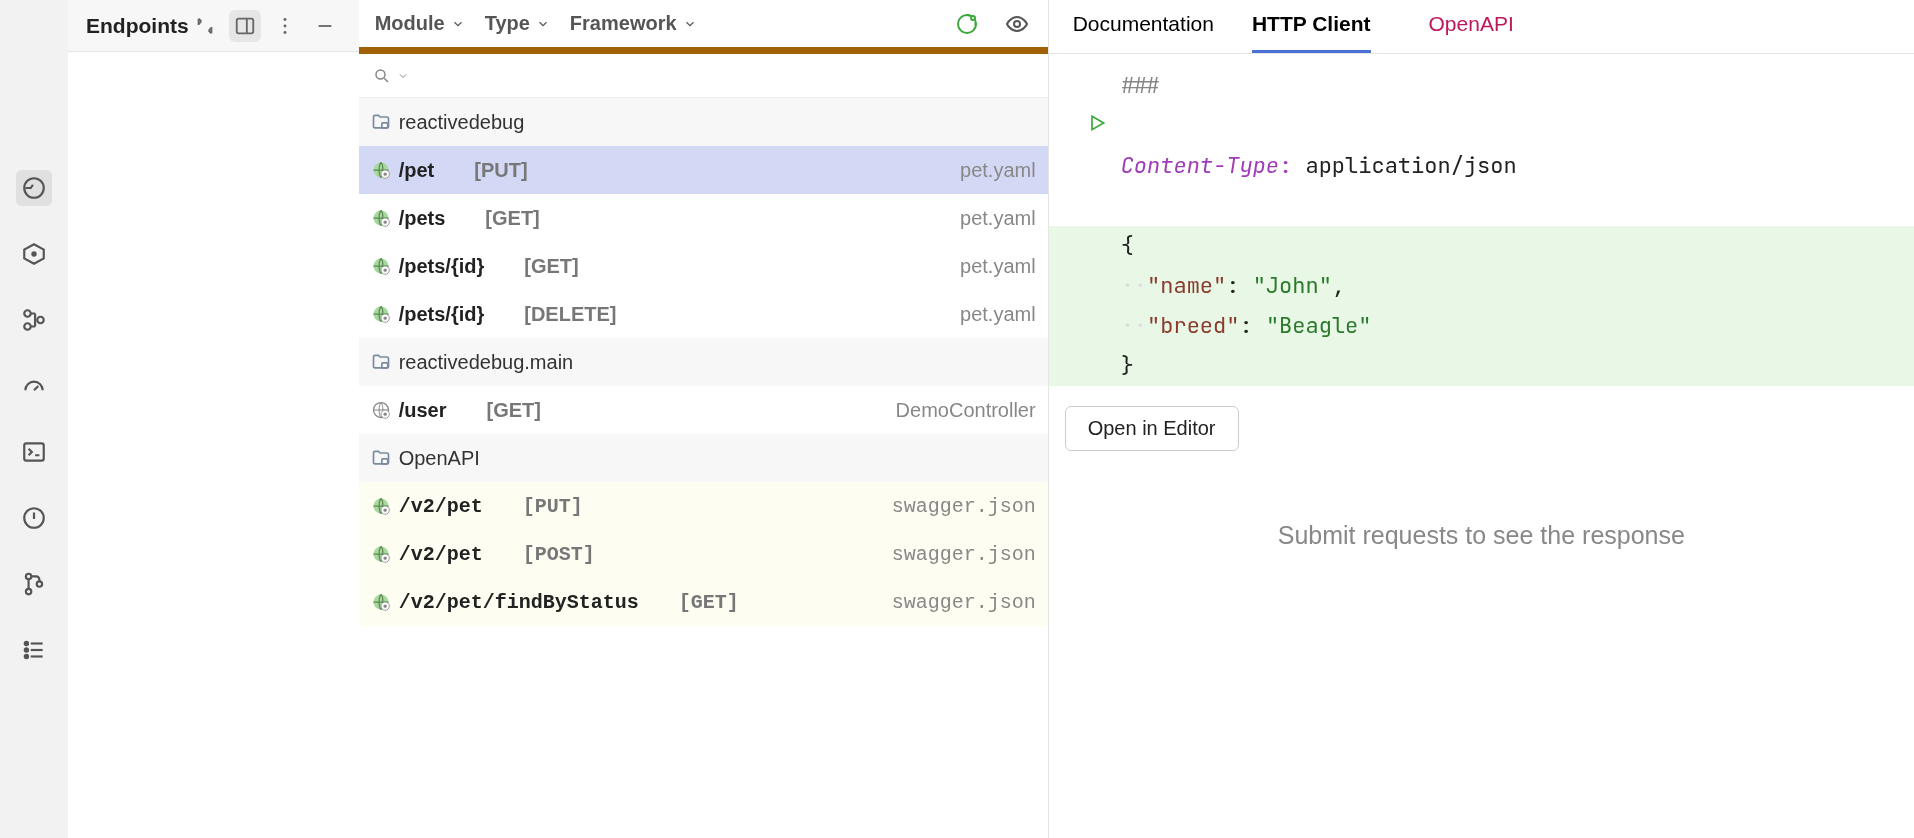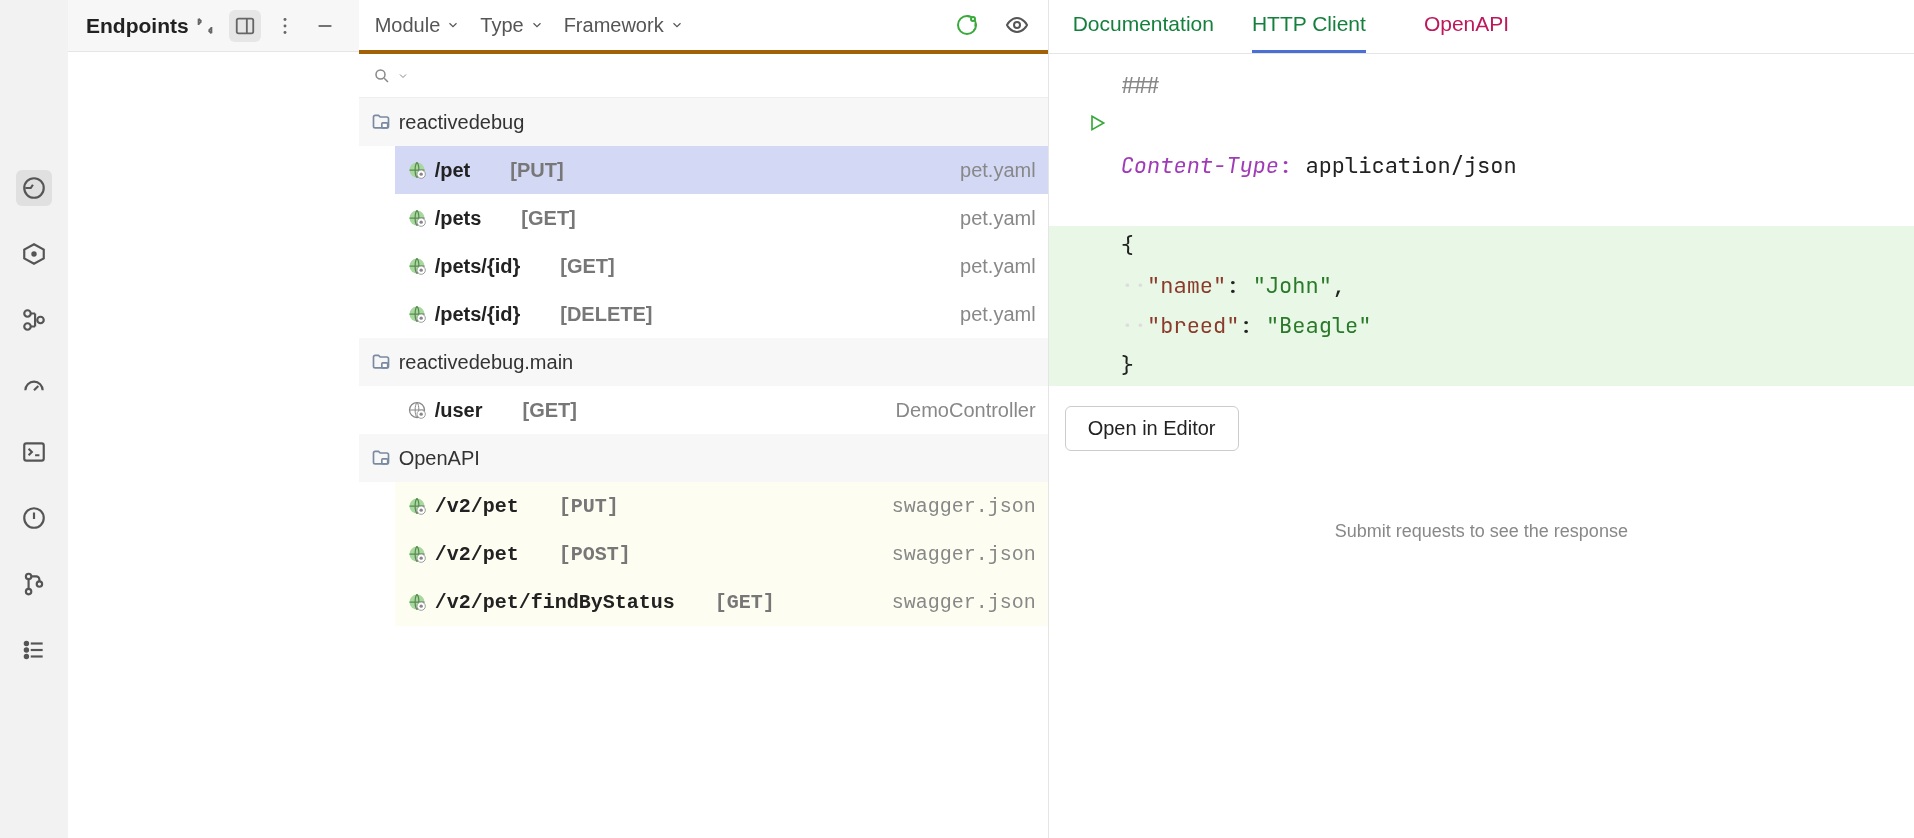--- a/index.html
+++ b/index.html
@@ -84,21 +84,22 @@
   display: flex;
   flex-direction: column;
   background: #fff;
 }
 .filters {
   height: 54px;
   display: flex;
   align-items: center;
   gap: 20px;
   padding: 0 16px;
-  border-bottom: 4px solid #a16207;
+  border-bottom: 7px solid #a16207;
+  font-weight: bold;
 }
 .filter {
   display: flex;
   align-items: center;
   gap: 6px;
   color: #555;
   font-size: 20px;
   cursor: pointer;
 }
 .filters .spacer { flex: 1; }
@@ -132,21 +133,20 @@
 }
 .ep-row {
   height: 48px;
   display: flex;
   align-items: center;
   padding: 0 12px 0 12px;
   font-size: 20px;
   background: #fff;
   cursor: pointer;
   gap: 8px;
-  margin-left: 36px;
 }
 .ep-row.selected { background: #d3d8f5; }
 .ep-row.alt { background: #fdfdf1; font-family: Liberation Mono, monospace; }
 .ep-row .path {
   color: #222;
   font-weight: 700;
 }
 .ep-row .method {
   color: #777;
   font-weight: 700;
@@ -167,26 +167,26 @@
 .tabs {
   height: 54px;
   display: flex;
   align-items: flex-end;
   padding: 0 24px;
   gap: 38px;
   border-bottom: 1px solid #e5e5e5;
 }
 .tab {
   font-size: 21px;
-  color: #15803d;
+  color: #000000;
   padding-bottom: 14px;
   cursor: pointer;
   border-bottom: 3px solid transparent;
 }
-.tab.active { border-bottom-color: #4a6fd6; }
+.tab.active { border-bottom-color: #4a6fd6; font-weight: bold; }
 .tab.muted { color: #be185d; margin-left: 20px; }
 
 .editor {
   padding: 12px 0 0 0;
   font-family: "JetBrains Mono", "Fira Code", Consolas, Menlo, monospace;
   font-size: 22px;
   line-height: 40px;
 }
 .ed-line {
   display: flex;
@@ -227,21 +227,21 @@
   background: #fff;
   border-radius: 6px;
   padding: 10px 22px;
   font-size: 20px;
   cursor: pointer;
   color: #222;
 }
 .hint {
   text-align: center;
   color: #888;
-  font-size: 18px;
+  font-size: 25px;
   margin-top: 70px;
 }
 </style>
 </head>
 <body>
 
 <div class="left-rail">
   <div class="rail-icon active">
     <svg width="26" height="26" viewBox="0 0 24 24" fill="none" stroke="currentColor" stroke-width="2">
         <circle cx="12" cy="12" r="9"></circle>

